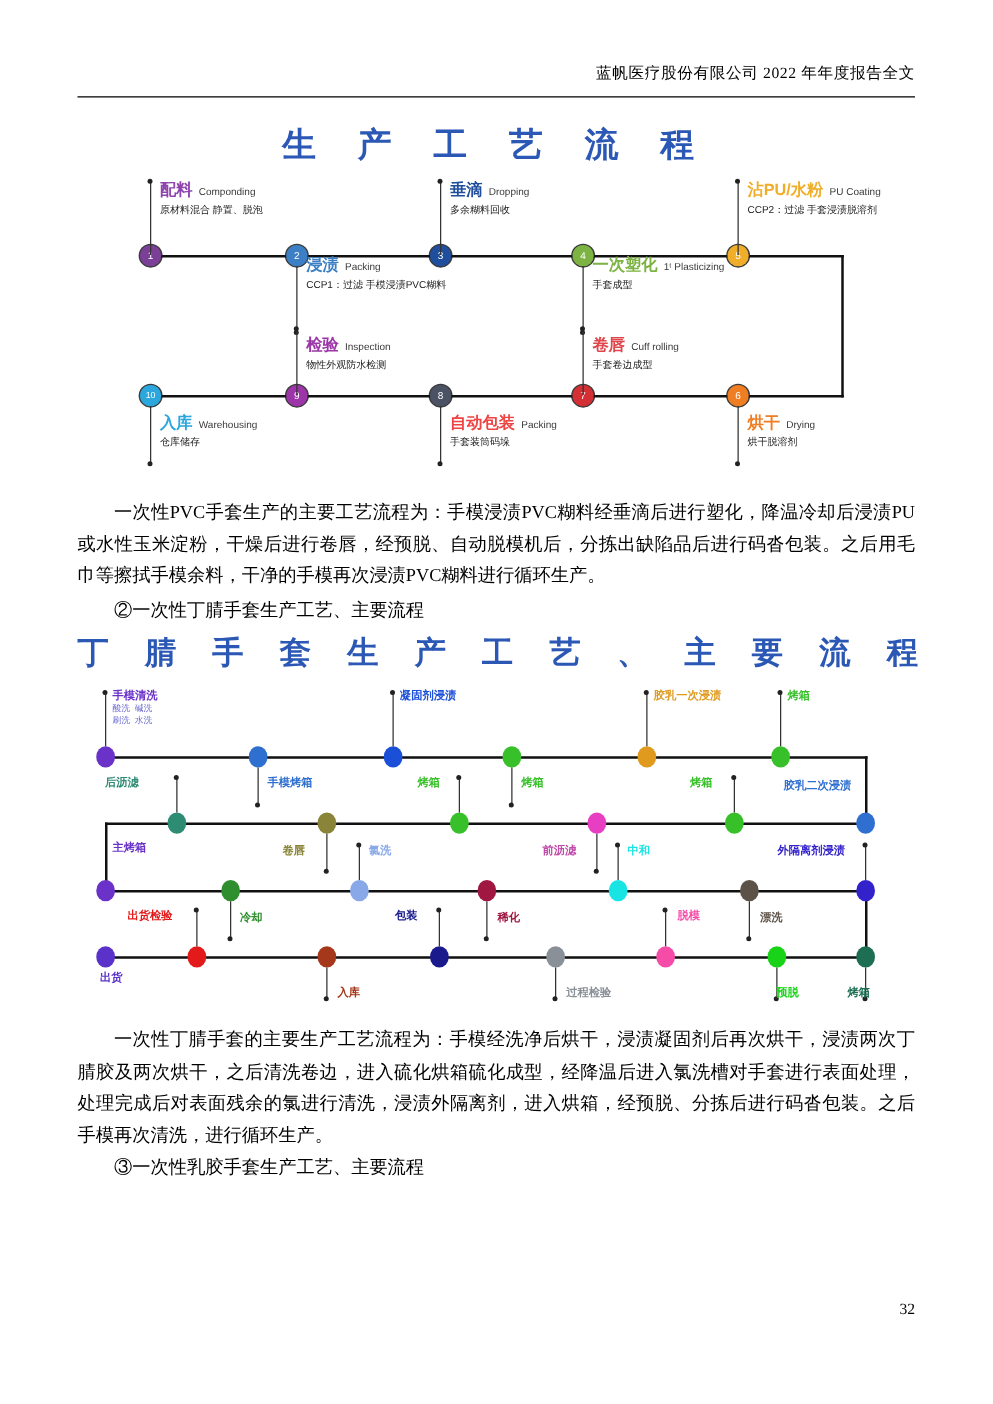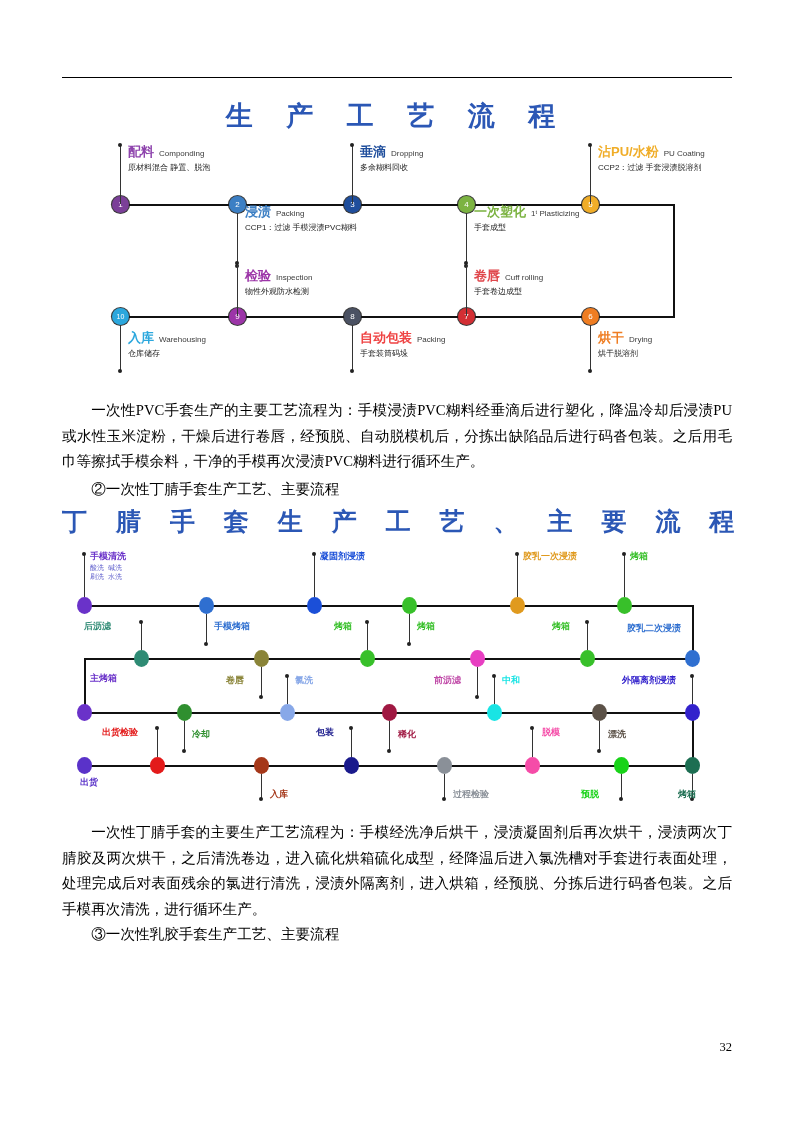--- a/index.html
+++ b/index.html
@@ -84,20 +84,21 @@
   .pagenum{
     position:absolute;left:62px;top:1040px;width:670px;
     text-align:right;font-size:12.5px;color:#000;
   }
 </style>
 </head>
 <body>
 
 <div class="page">
 
+  <div class="header">蓝帆医疗股份有限公司 2022 年年度报告全文</div>
   <div class="header-rule"></div>
 
   <div class="diagram" id="d1">
     <div class="dg-title">生 产 工 艺 流 程</div>
 
     <div class="rail h" style="left:58px;top:108px;width:555px;"></div>
     <div class="rail v" style="left:611px;top:108px;height:114px;"></div>
     <div class="rail h" style="left:58px;top:220px;width:555px;"></div>
 
     <div class="node" style="left:50px;top:100px;background:#7b3f98;">
@@ -345,21 +346,21 @@
     <div class="stem" style="left:199px;top:269px;height:25px;"></div>
     <div class="stem-dot" style="left:197px;top:292px;"></div>
     <div class="lbl" style="left:208px;top:284px;color:#a5381a;">入库</div>
 
     <div class="stem" style="left:382px;top:269px;height:25px;"></div>
     <div class="stem-dot" style="left:380px;top:292px;"></div>
     <div class="lbl" style="left:391px;top:284px;color:#8a9098;">过程检验</div>
 
     <div class="stem" style="left:559px;top:269px;height:25px;"></div>
     <div class="stem-dot" style="left:557px;top:292px;"></div>
-    <div class="lbl" style="left:519px;top:284px;color:#19d319;">预脱</div>
+    <div class="lbl" style="left:559px;top:284px;color:#19d319;">预脱</div>
 
     <div class="stem" style="left:630px;top:269px;height:25px;"></div>
     <div class="stem-dot" style="left:628px;top:292px;"></div>
     <div class="lbl" style="left:616px;top:284px;color:#1d6e52;">烤箱</div>
   </div>
 
   <div class="para indent" style="top:477px;">②一次性丁腈手套生产工艺、主要流程</div>
   <div class="para indent" style="top:398px;">一次性PVC手套生产的主要工艺流程为：手模浸渍PVC糊料经垂滴后进行塑化，降温冷却后浸渍PU或水性玉米淀粉，干燥后进行卷唇，经预脱、自动脱模机后，分拣出缺陷品后进行码沓包装。之后用毛巾等擦拭手模余料，干净的手模再次浸渍PVC糊料进行循环生产。</div>
   <div class="para indent" style="top:922px;">③一次性乳胶手套生产工艺、主要流程</div>
   <div class="para indent" style="top:820px;">一次性丁腈手套的主要生产工艺流程为：手模经洗净后烘干，浸渍凝固剂后再次烘干，浸渍两次丁腈胶及两次烘干，之后清洗卷边，进入硫化烘箱硫化成型，经降温后进入氯洗槽对手套进行表面处理，处理完成后对表面残余的氯进行清洗，浸渍外隔离剂，进入烘箱，经预脱、分拣后进行码沓包装。之后手模再次清洗，进行循环生产。</div>

